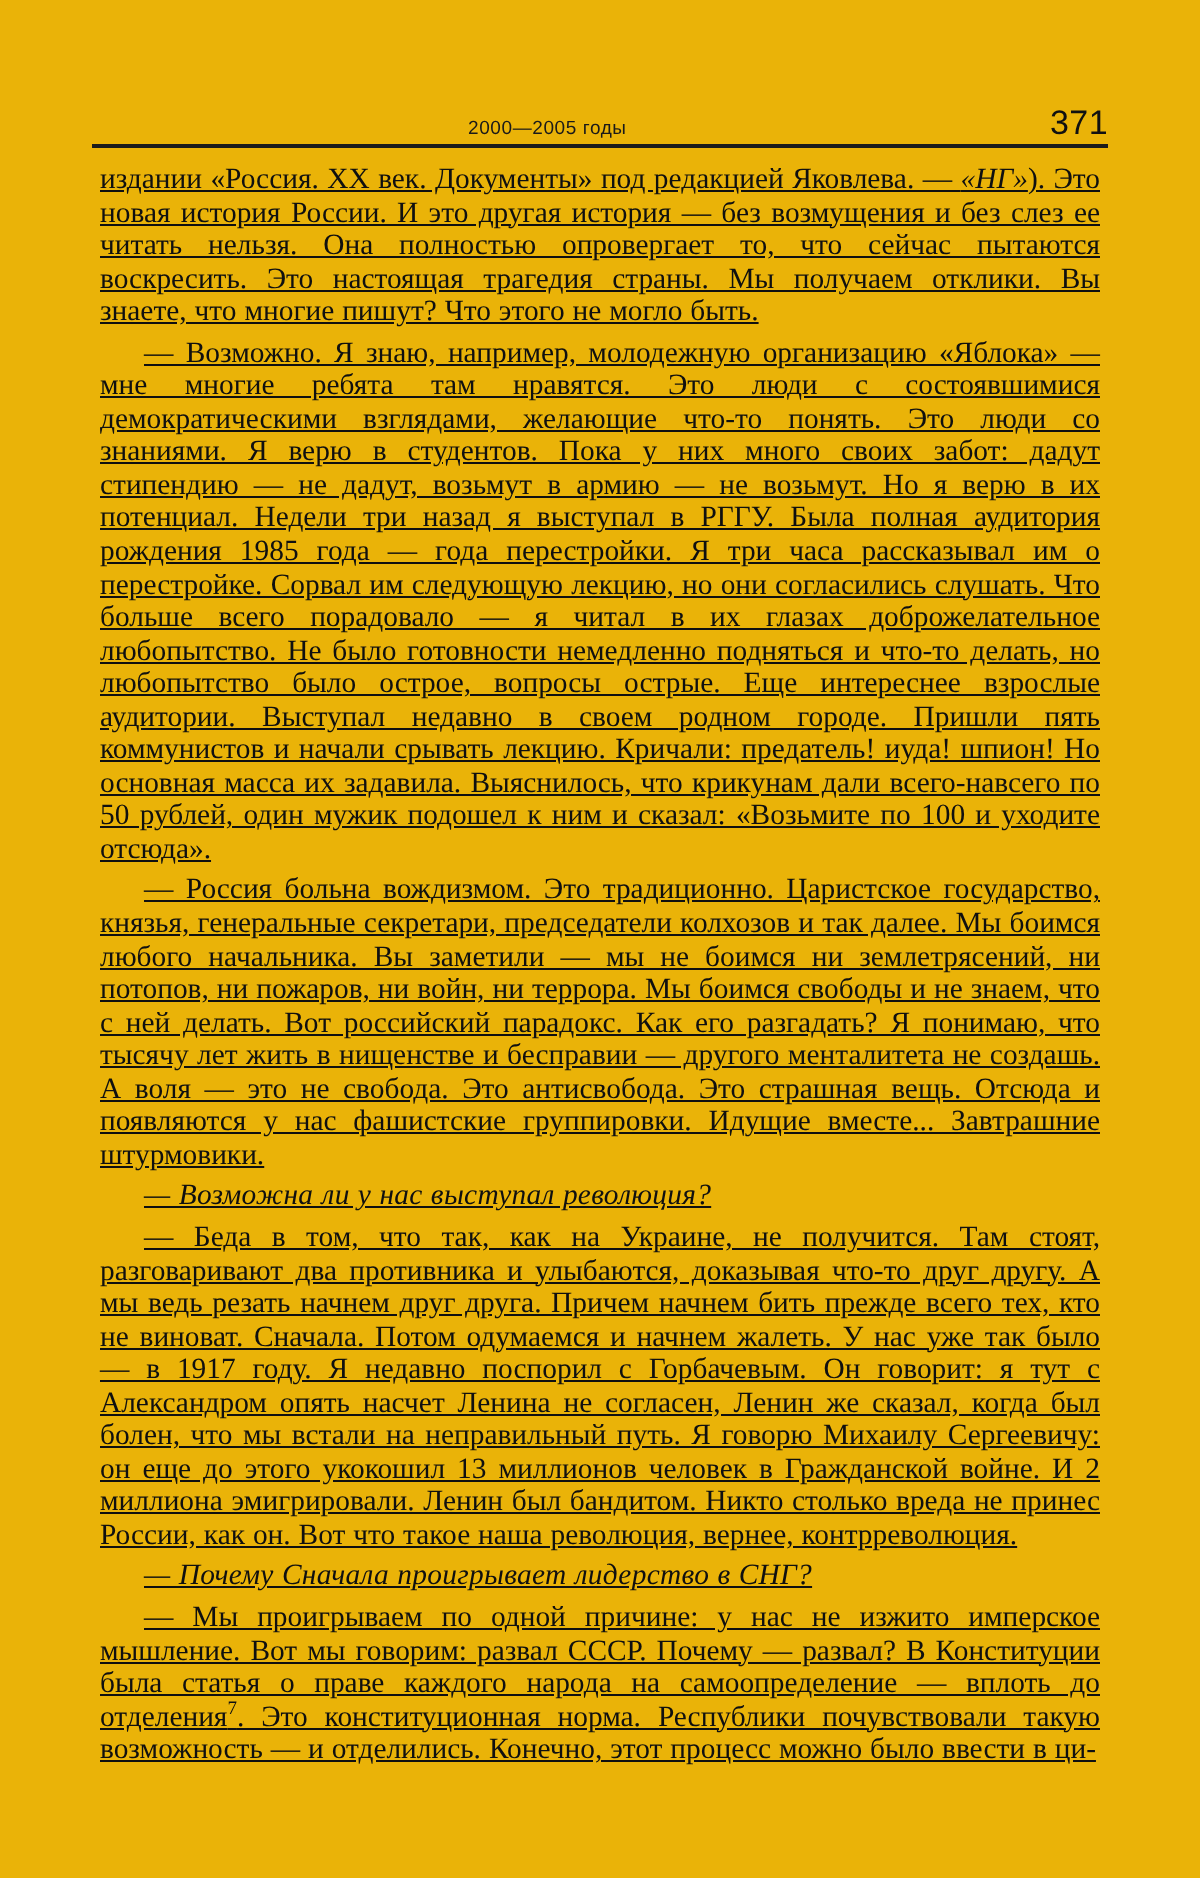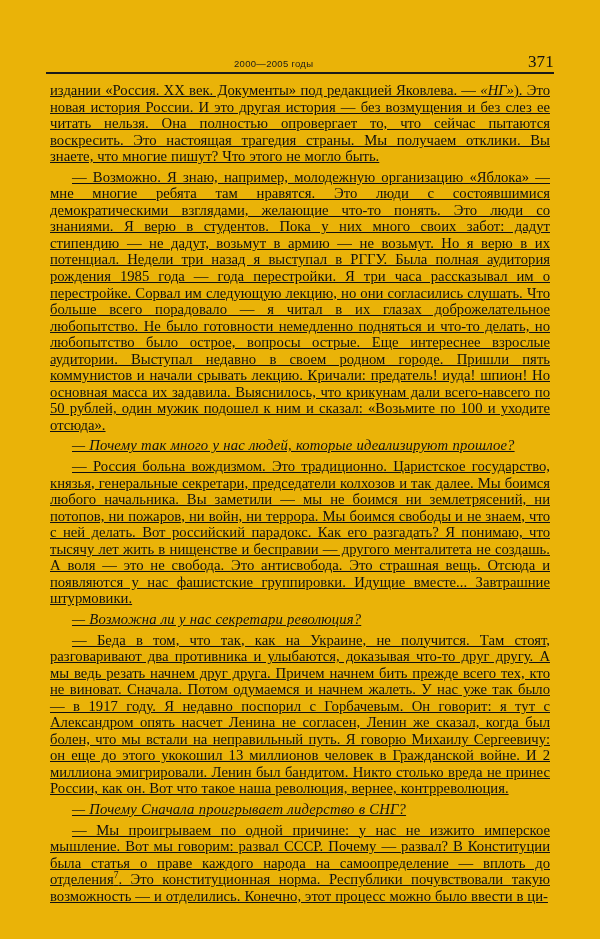--- a/index.html
+++ b/index.html
@@ -35,21 +35,21 @@
   }
   .header-title {
     font-family: "Liberation Sans", "DejaVu Sans", sans-serif;
     font-size: 9.5px;
     letter-spacing: 0.3px;
     color: #1a1a1a;
     margin-left: 188px;
     white-space: nowrap;
   }
   .header-folio {
-    font-family: Liberation Serif, serif;
+    font-family: Liberation Sans, sans-serif;
     font-size: 17px;
     font-weight: 400;
     color: #111111;
     letter-spacing: 0.2px;
   }
   .header-rule {
     position: absolute;
     left: 46px;
     top: 72px;
     width: 508px;
@@ -103,25 +103,24 @@
   </div>
   <div class="header-rule"></div>
 
   <div class="column">
 
     <p class="para"><span>издании «Россия. XX век. Документы» под редакцией Яковлева. — </span><span class="ital">«НГ»</span><span>). Это новая история России. И это другая история — без возмущения и без слез ее читать нельзя. Она полностью опровергает то, что сейчас пытаются воскресить. Это настоящая трагедия страны. Мы получаем отклики. Вы знаете, что многие пишут? Что этого не могло быть.</span></p>
 
 
     <p class="para indent">— Возможно. Я знаю, например, молодежную организацию «Яблока» — мне многие ребята там нравятся. Это люди с состоявшимися демократическими взглядами, желающие что-то понять. Это люди со знаниями. Я верю в студентов. Пока у них много своих забот: дадут стипендию — не дадут, возьмут в армию — не возьмут. Но я верю в их потенциал. Недели три назад я выступал в РГГУ. Была полная аудитория рождения 1985 года — года перестройки. Я три часа рассказывал им о перестройке. Сорвал им следующую лекцию, но они согласились слушать. Что больше всего порадовало — я читал в их глазах доброжелательное любопытство. Не было готовности немедленно подняться и что-то делать, но любопытство было острое, вопросы острые. Еще интереснее взрослые аудитории. Выступал недавно в своем родном городе. Пришли пять коммунистов и начали срывать лекцию. Кричали: предатель! иуда! шпион! Но основная масса их задавила. Выяснилось, что крикунам дали всего-навсего по 50 рублей, один мужик подошел к ним и сказал: «Возьмите по 100 и уходите отсюда».</p>
 
-    <p class="para question">— Почему так много у нас людей, которые идеализируют прошлое?</p>
 
     <p class="para indent">— Россия больна вождизмом. Это традиционно. Царистское государство, князья, генеральные секретари, председатели колхозов и так далее. Мы боимся любого начальника. Вы заметили — мы не боимся ни землетрясений, ни потопов, ни пожаров, ни войн, ни террора. Мы боимся свободы и не знаем, что с ней делать. Вот российский парадокс. Как его разгадать? Я понимаю, что тысячу лет жить в нищенстве и бесправии — другого менталитета не создашь. А воля — это не свобода. Это антисвобода. Это страшная вещь. Отсюда и появляются у нас фашистские группировки. Идущие вместе... Завтрашние штурмовики.</p>
 
-    <p class="para question">— Возможна ли у нас секретари революция?</p>
+    <p class="para question">— Возможна ли у нас выступал революция?</p>
 
     <p class="para indent">— Беда в том, что так, как на Украине, не получится. Там стоят, разговаривают два противника и улыбаются, доказывая что-то друг другу. А мы ведь резать начнем друг друга. Причем начнем бить прежде всего тех, кто не виноват. Сначала. Потом одумаемся и начнем жалеть. У нас уже так было — в 1917 году. Я недавно поспорил с Горбачевым. Он говорит: я тут с Александром опять насчет Ленина не согласен, Ленин же сказал, когда был болен, что мы встали на неправильный путь. Я говорю Михаилу Сергеевичу: он еще до этого укокошил 13 миллионов человек в Гражданской войне. И 2 миллиона эмигрировали. Ленин был бандитом. Никто столько вреда не принес России, как он. Вот что такое наша революция, вернее, контрреволюция.</p>
 
     <p class="para question">— Почему Сначала проигрывает лидерство в СНГ?</p>
 
     <p class="para indent"><span>— Мы проигрываем по одной причине: у нас не изжито имперское мышление. Вот мы говорим: развал СССР. Почему — развал? В Конституции была статья о праве каждого народа на самоопределение — вплоть до отделения</span><sup class="fn">7</sup><span>. Это конституционная норма. Республики почувствовали такую возможность — и отделились. Конечно, этот процесс можно было ввести в ци-</span></p>
 
   </div>
 </div>
 

